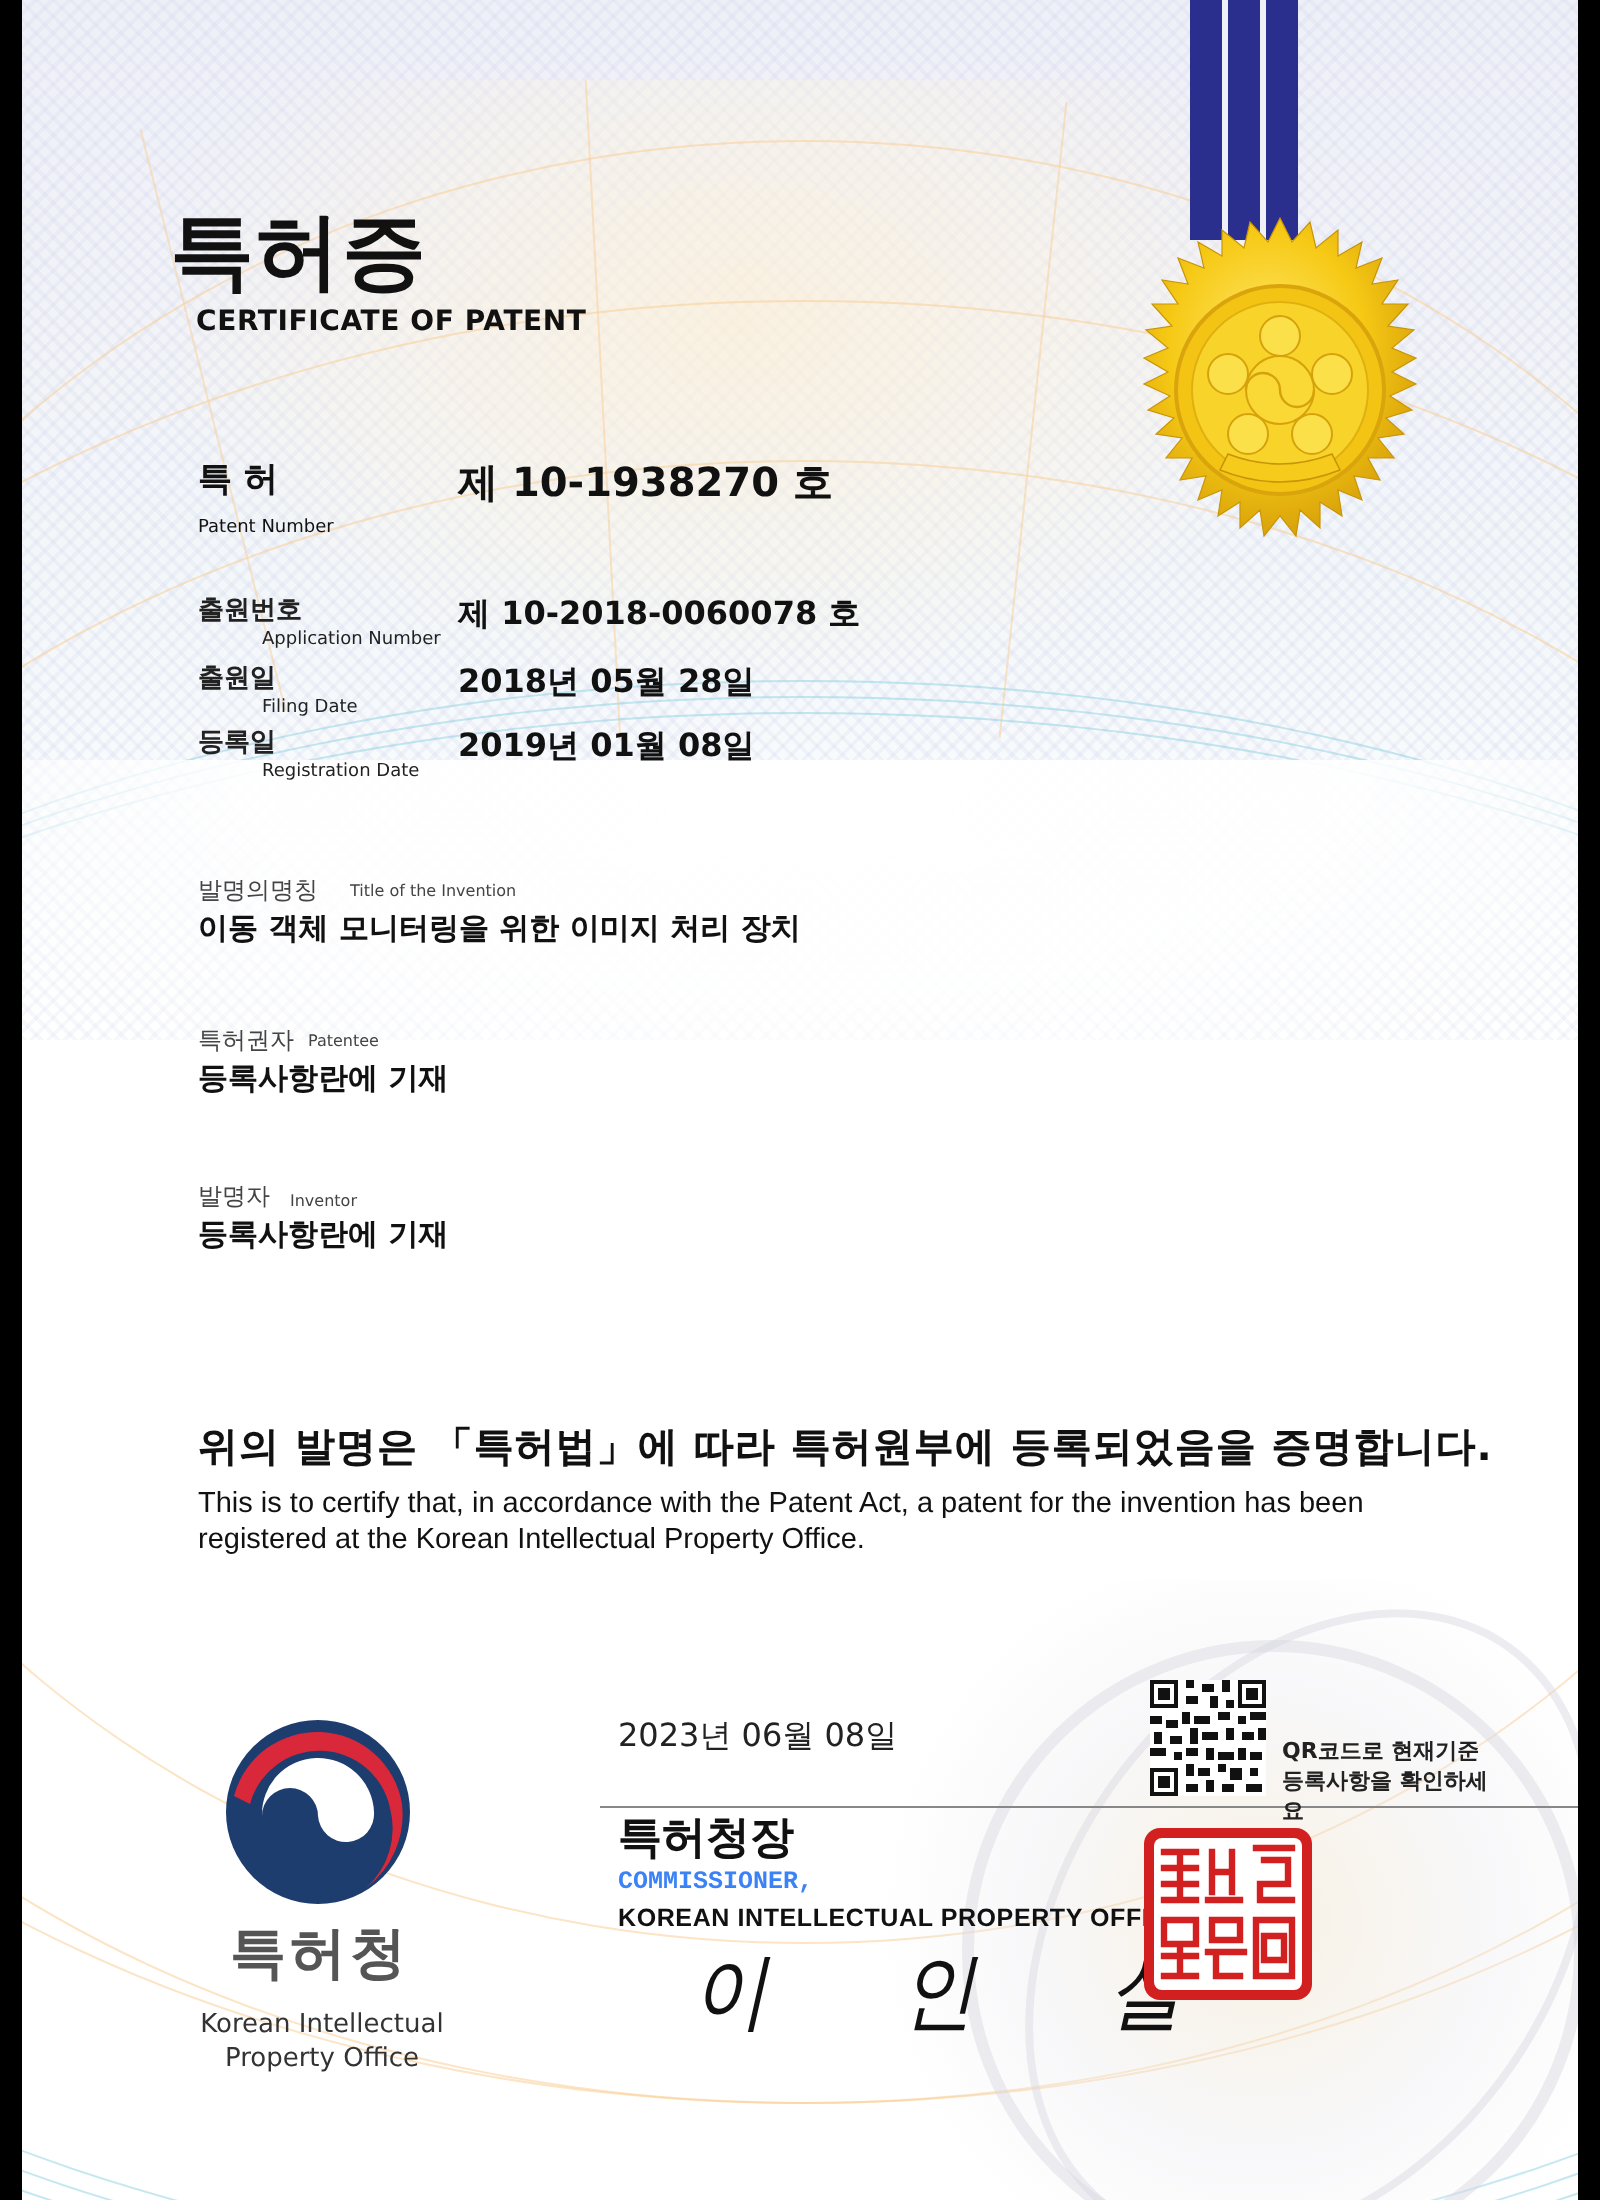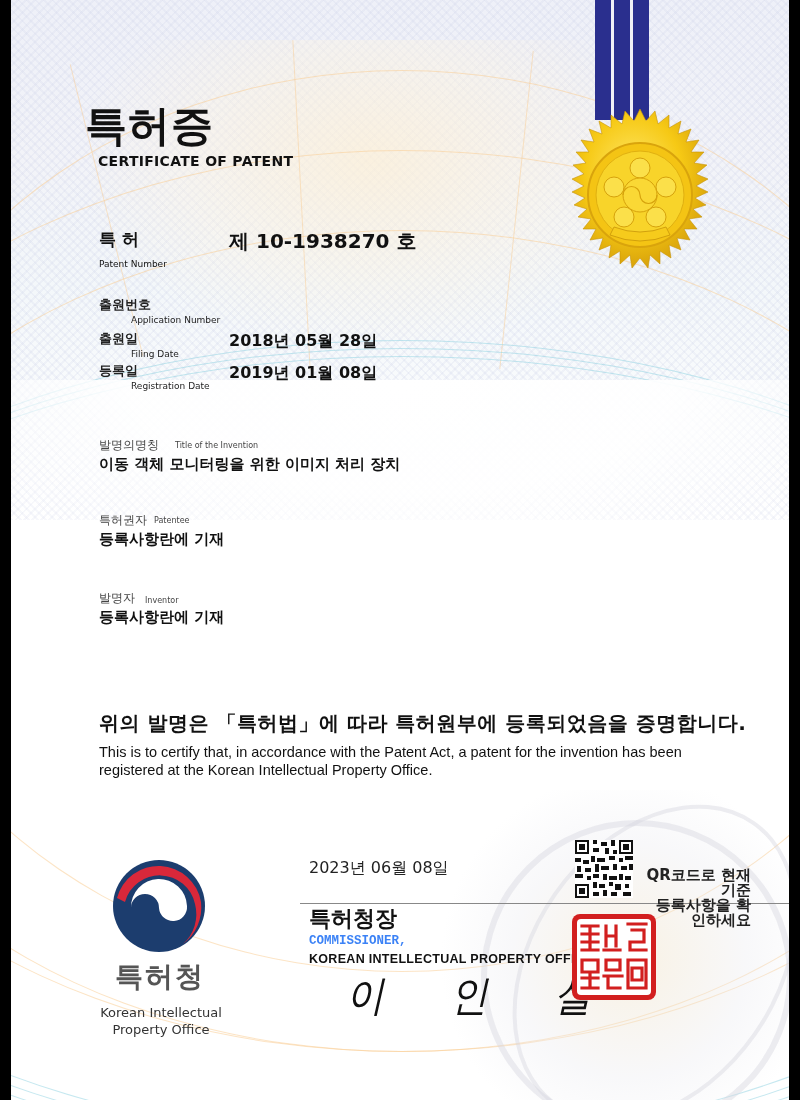--- a/index.html
+++ b/index.html
@@ -59,21 +59,21 @@
     .logo-en { position: absolute; left: 70px; top: 1004px; width: 160px; text-align: center; font-size: 13px; line-height: 17px; color: #333; }
 
     .issue-date { position: absolute; left: 298px; top: 858px; font-size: 16px; color: #222; }
     .divider { position: absolute; left: 289px; top: 903px; width: 489px; height: 1px; background: #888; }
     .comm-ko { position: absolute; left: 298px; top: 904px; font-size: 22px; font-weight: bold; color: #111; }
     .comm-en1 { position: absolute; left: 298px; top: 934px; font-size: 12.5px; font-weight: bold; color: #3b82f6; font-family: Liberation Mono, monospace; }
     .comm-en2 { position: absolute; left: 298px; top: 952px; font-size: 12.5px; font-weight: bold; color: #111; font-family: "Liberation Sans", sans-serif; letter-spacing: 0.3px; }
     .signature { position: absolute; left: 320px; top: 968px; font-size: 42px; color: #111; font-family: "DejaVu Serif", serif; letter-spacing: 30px; font-style: italic; transform: scaleX(0.9); }
 
     .qr { position: absolute; left: 563px; top: 840px; width: 60px; height: 58px; }
-    .qr-text { position: absolute; left: 630px; top: 868px; width: 110px; text-align: right; font-size: 15px; line-height: 15px; color: #222; font-weight: bold; }
+    .qr-text { position: absolute; left: 630px; top: 868px; width: 110px; text-align: left; font-size: 11px; line-height: 15px; color: #222; font-weight: bold; }
     .seal { position: absolute; left: 559px; top: 912px; width: 88px; height: 90px; }
   </style>
 </head>
 <body>
 
 <div class="page">
 
   <div class="bg-top"></div>
   <div class="bg-warm"></div>
   <div class="arc a3"></div>
@@ -123,20 +123,21 @@
 
   <div class="title-ko">특허증</div>
   <div class="title-en">CERTIFICATE OF PATENT</div>
 
   <div class="pn-ko">특허</div>
   <div class="pn-en">Patent Number</div>
   <div class="pn-val">제 10-1938270 호</div>
 
   <div class="lbl-ko" style="left:88px;top:296px;">출원번호</div>
   <div class="lbl-en" style="left:88px;top:315px;">Application Number</div>
+  <div class="val" style="left:218px;top:297px;">제 10-2018-0060078 호</div>
 
   <div class="lbl-ko" style="left:88px;top:330px;">출원일</div>
   <div class="lbl-en" style="left:88px;top:349px;">Filing Date</div>
   <div class="val" style="left:218px;top:331px;">2018년 05월 28일</div>
 
   <div class="lbl-ko" style="left:88px;top:362px;">등록일</div>
   <div class="lbl-en" style="left:88px;top:381px;">Registration Date</div>
   <div class="val" style="left:218px;top:363px;">2019년 01월 08일</div>
 
   <div class="sec-ko" style="left:88px;top:437px;">발명의명칭</div>

